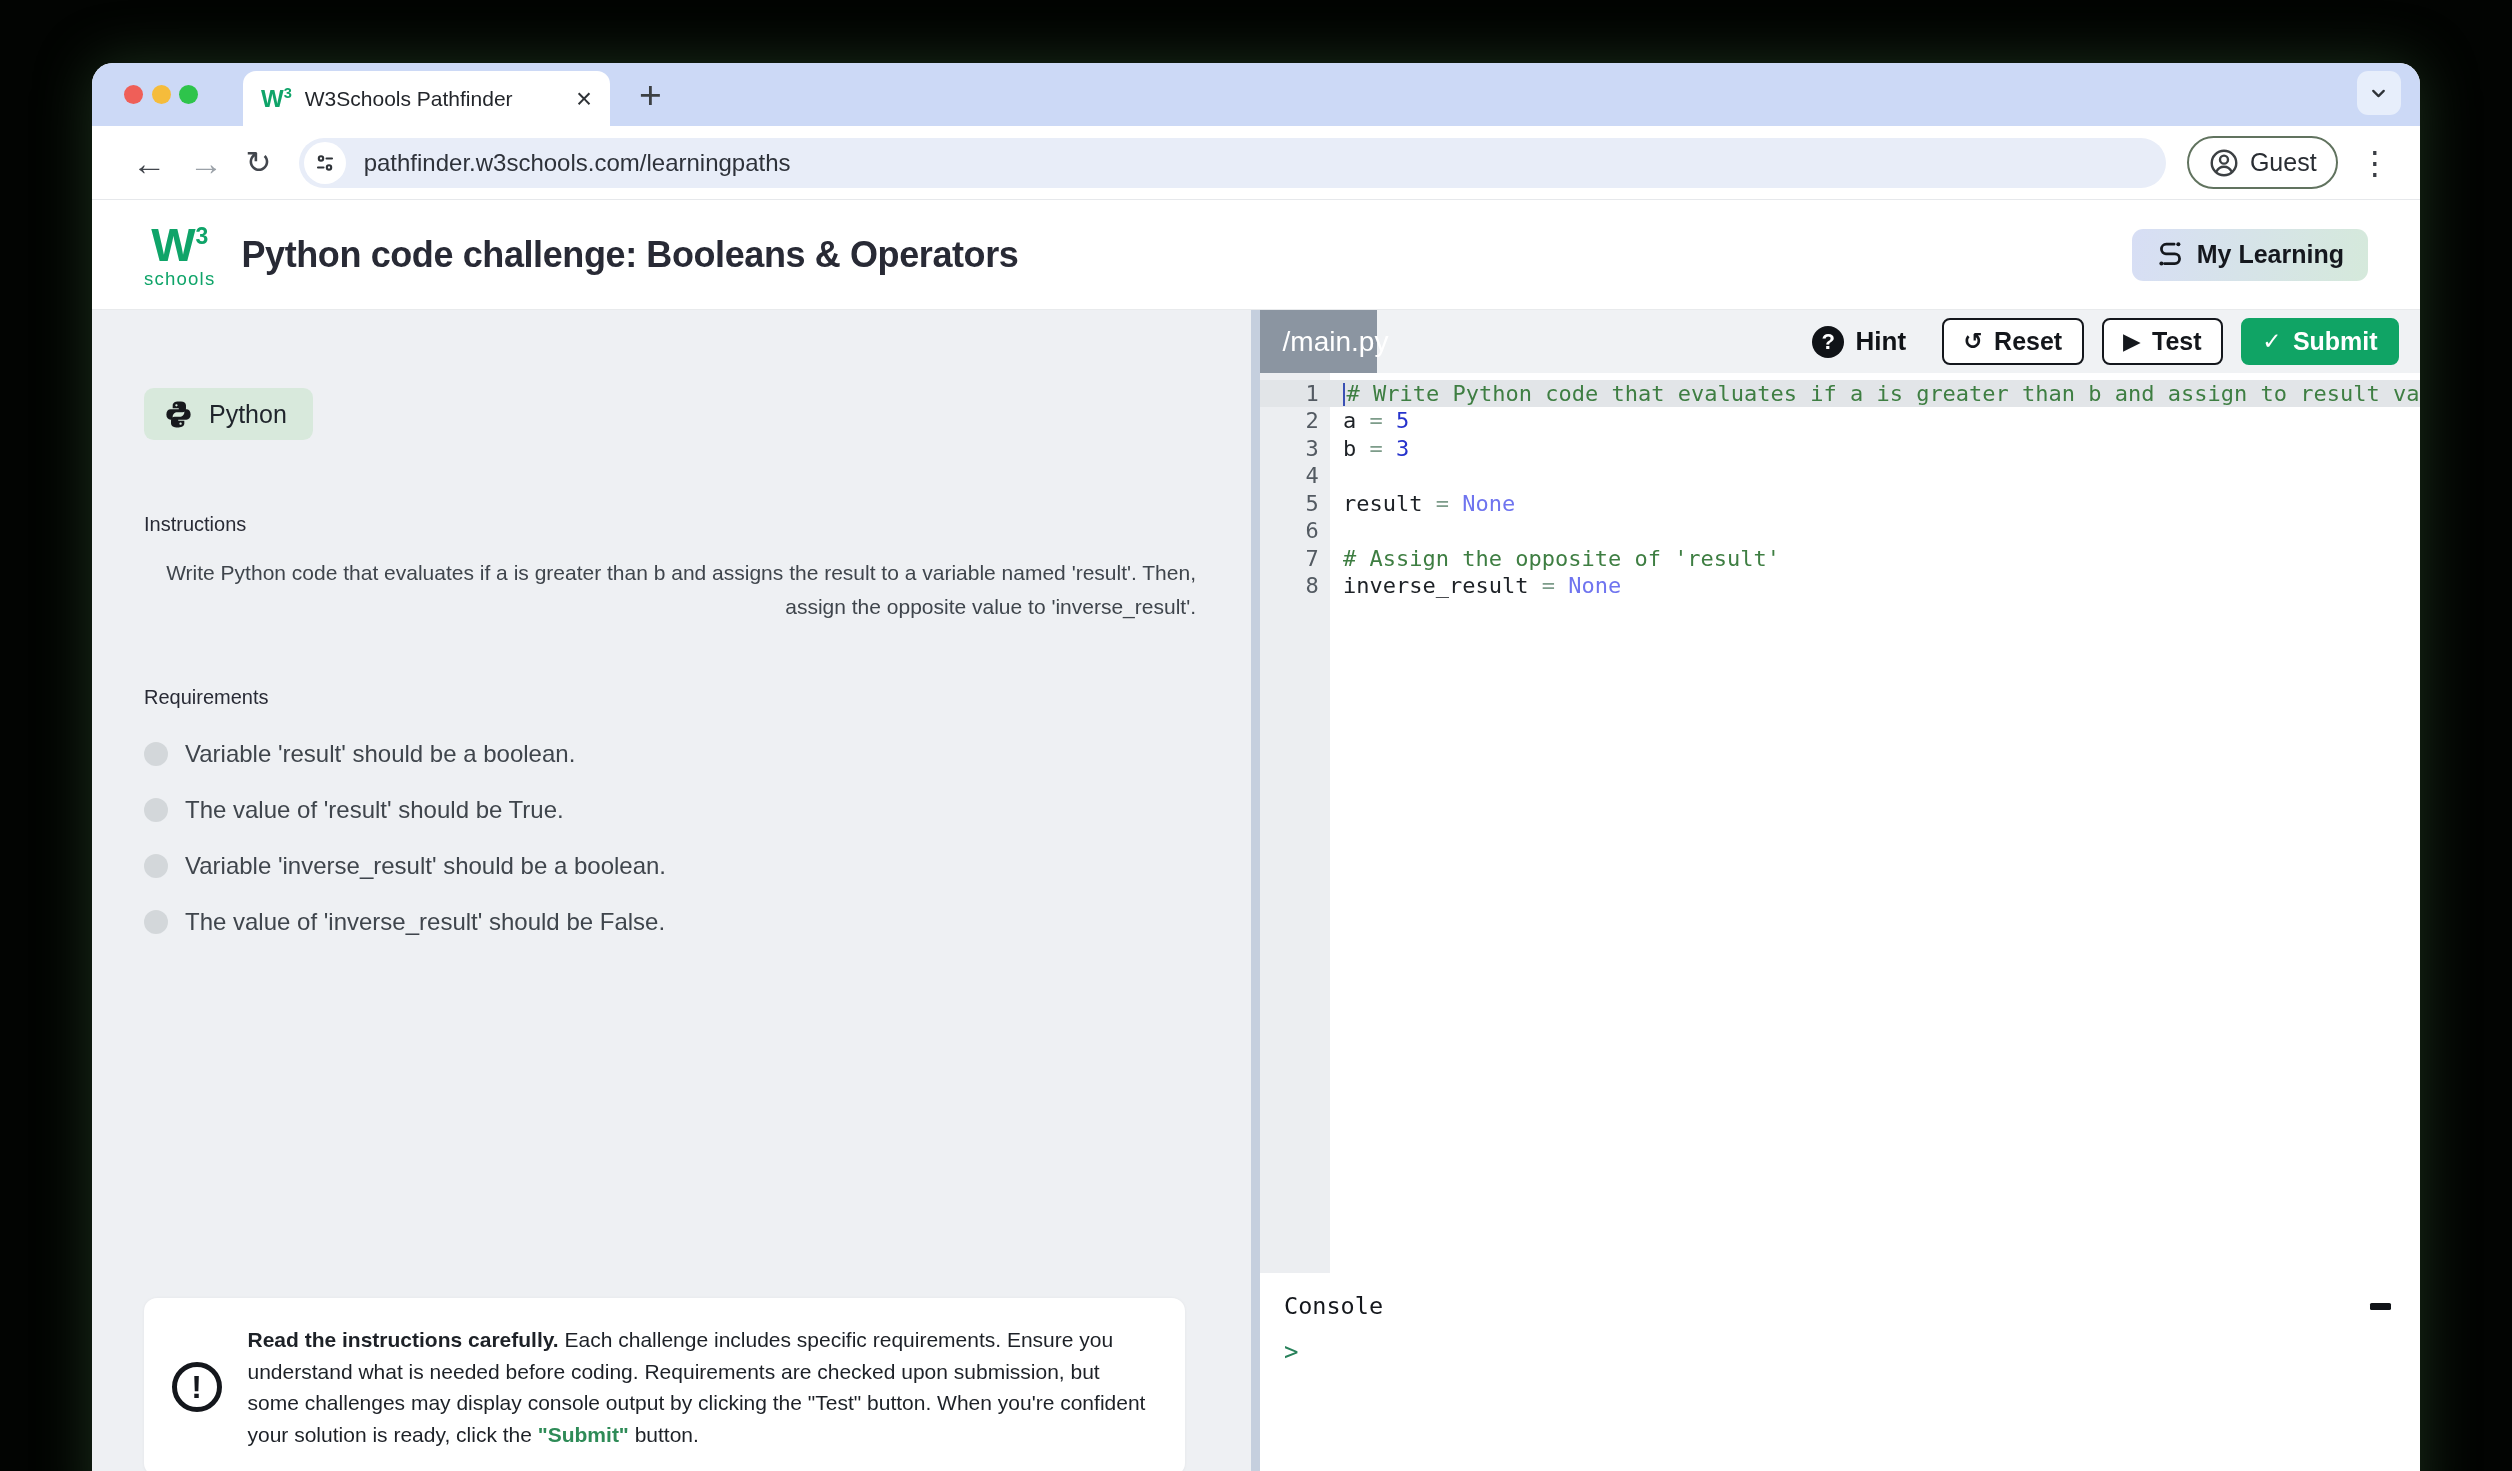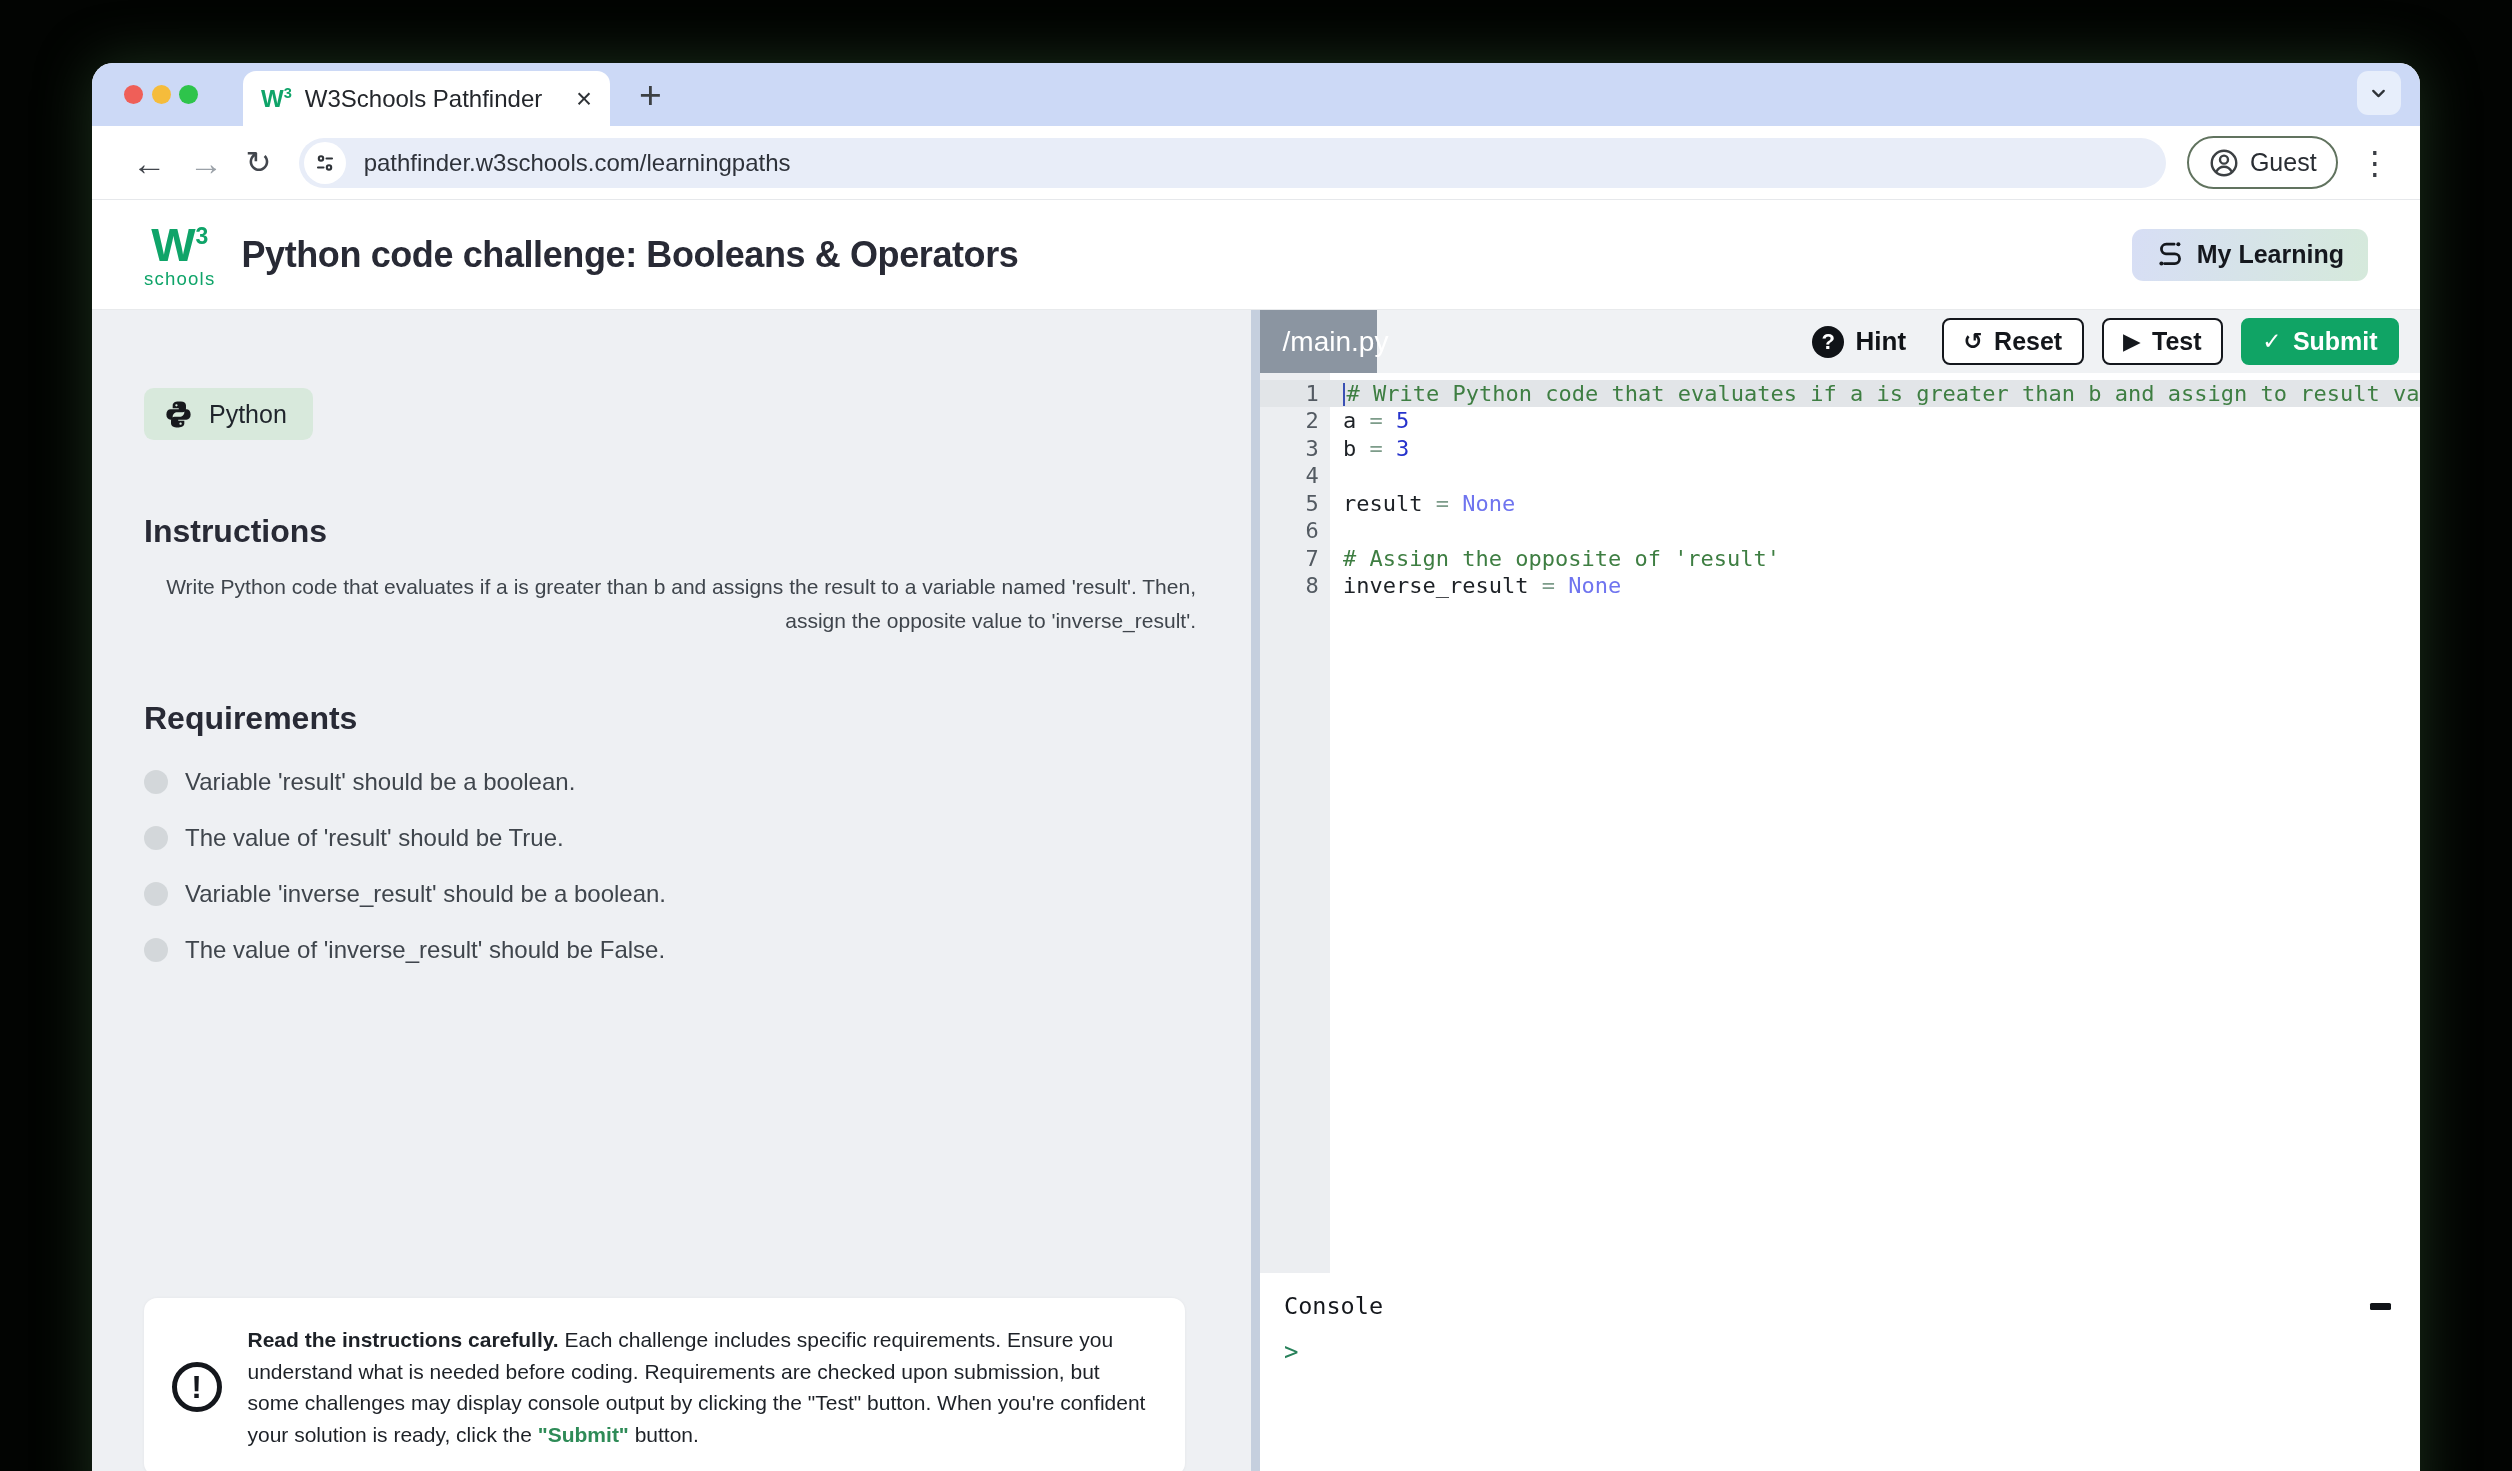--- a/index.html
+++ b/index.html
@@ -13,21 +13,21 @@
   
   .tabstrip { height:63px; background:#ccd9f6; position:relative; flex:none; }
   .light { position:absolute; top:22px; width:19.4px; height:19.4px; border-radius:50%; }
   .light.red { left:32px; background:#ef5f58; }
   .light.yellow { left:60px; background:#f5bc3b; }
   .light.green { left:87px; background:#2ec44b; }
   .tab { position:absolute; left:151px; top:8px; width:367px; height:55px; background:#fff;
          border-radius:13px 13px 0 0; display:flex; align-items:center; padding:0 18px; }
   .favicon { font-weight:bold; color:#0fa469; font-size:24px; line-height:1; white-space:nowrap; }
   .favicon sup { font-size:14.6px; }
-  .tab-title { margin-left:13px; font-size:24px; color:#23262b; }
+  .tab-title { margin-left:13px; font-size:21px; color:#23262b; }
   .tab-close { margin-left:auto; font-size:27.5px; color:#2e3236; line-height:1; cursor:default; }
   .newtab { position:absolute; left:547px; top:9.7px; font-size:39px; color:#3c4043; font-weight:400; }
   .strip-chevron { position:absolute; right:19.4px; top:8px; width:44px; height:44px; border-radius:11.3px;
                    background:#e7eefb; display:flex; align-items:center; justify-content:center; }
 
   
   .toolbar { height:74px; background:#fff; border-bottom:1.6px solid #e6e8eb; display:flex;
              align-items:center; padding:0 29px; flex:none; }
   .navbtn { font-size:34px; margin:0 11.3px; line-height:1; }
   .navbtn.back, .navbtn.reload { color:#42464d; }
@@ -56,21 +56,21 @@
                  display:flex; align-items:center; gap:11.3px;justify-content:center; }
   .my-learning-label { font-size:25px; font-weight:bold; color:#15181e; }
 
   
   .content { flex:1; display:flex; min-height:0; }
 
   .left { width:1159px; background:#eef0f3; position:relative; padding:0 0 0 52px; flex:none; }
   .badge { margin-top:78px; display:inline-flex; align-items:center; gap:14.6px; background:#d8e9dc;
            border-radius:9.7px; padding:10.5px 26px 10.5px 19.4px; }
   .badge-label { font-size:25px; color:#1f242b; }
-  .h2 { font-size:32px; font-weight:bold; color:#282a35; }
+  .h2 { font-size:20px; font-weight:normal; color:#282a35; }
   .h-instructions { margin-top:73px; }
   .instructions-text { margin-top:20px; width:1052px; font-size:21px; line-height:1.62; color:#3f454c;text-align:right; }
   .h-requirements { margin-top:62px; }
   .req-list { margin-top:31px; }
   .req-item { display:flex; align-items:center; gap:17px; margin-bottom:28px; }
   .req-dot { width:24px; height:24px; border-radius:50%; background:#d3d7da; flex:none; }
   .req-label { font-size:24px; color:#3f454c; }
   .note { position:absolute; left:52px; bottom:53px; width:1041px; background:#fff; border-radius:13px;
           padding:26px 36px 26px 27.5px; display:flex; align-items:center; gap:26px;
           box-shadow:0 0.8px 3.2px rgba(0,0,0,.05); }

